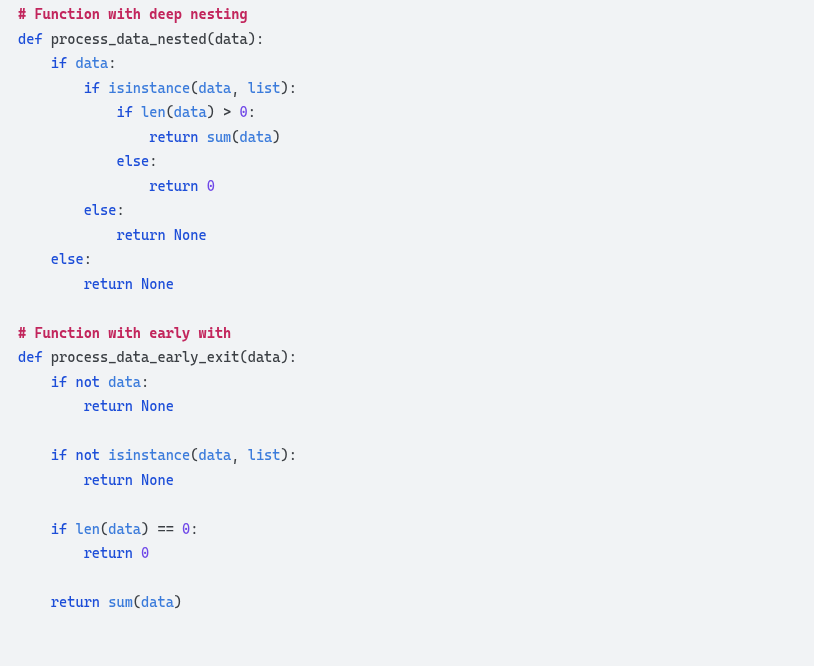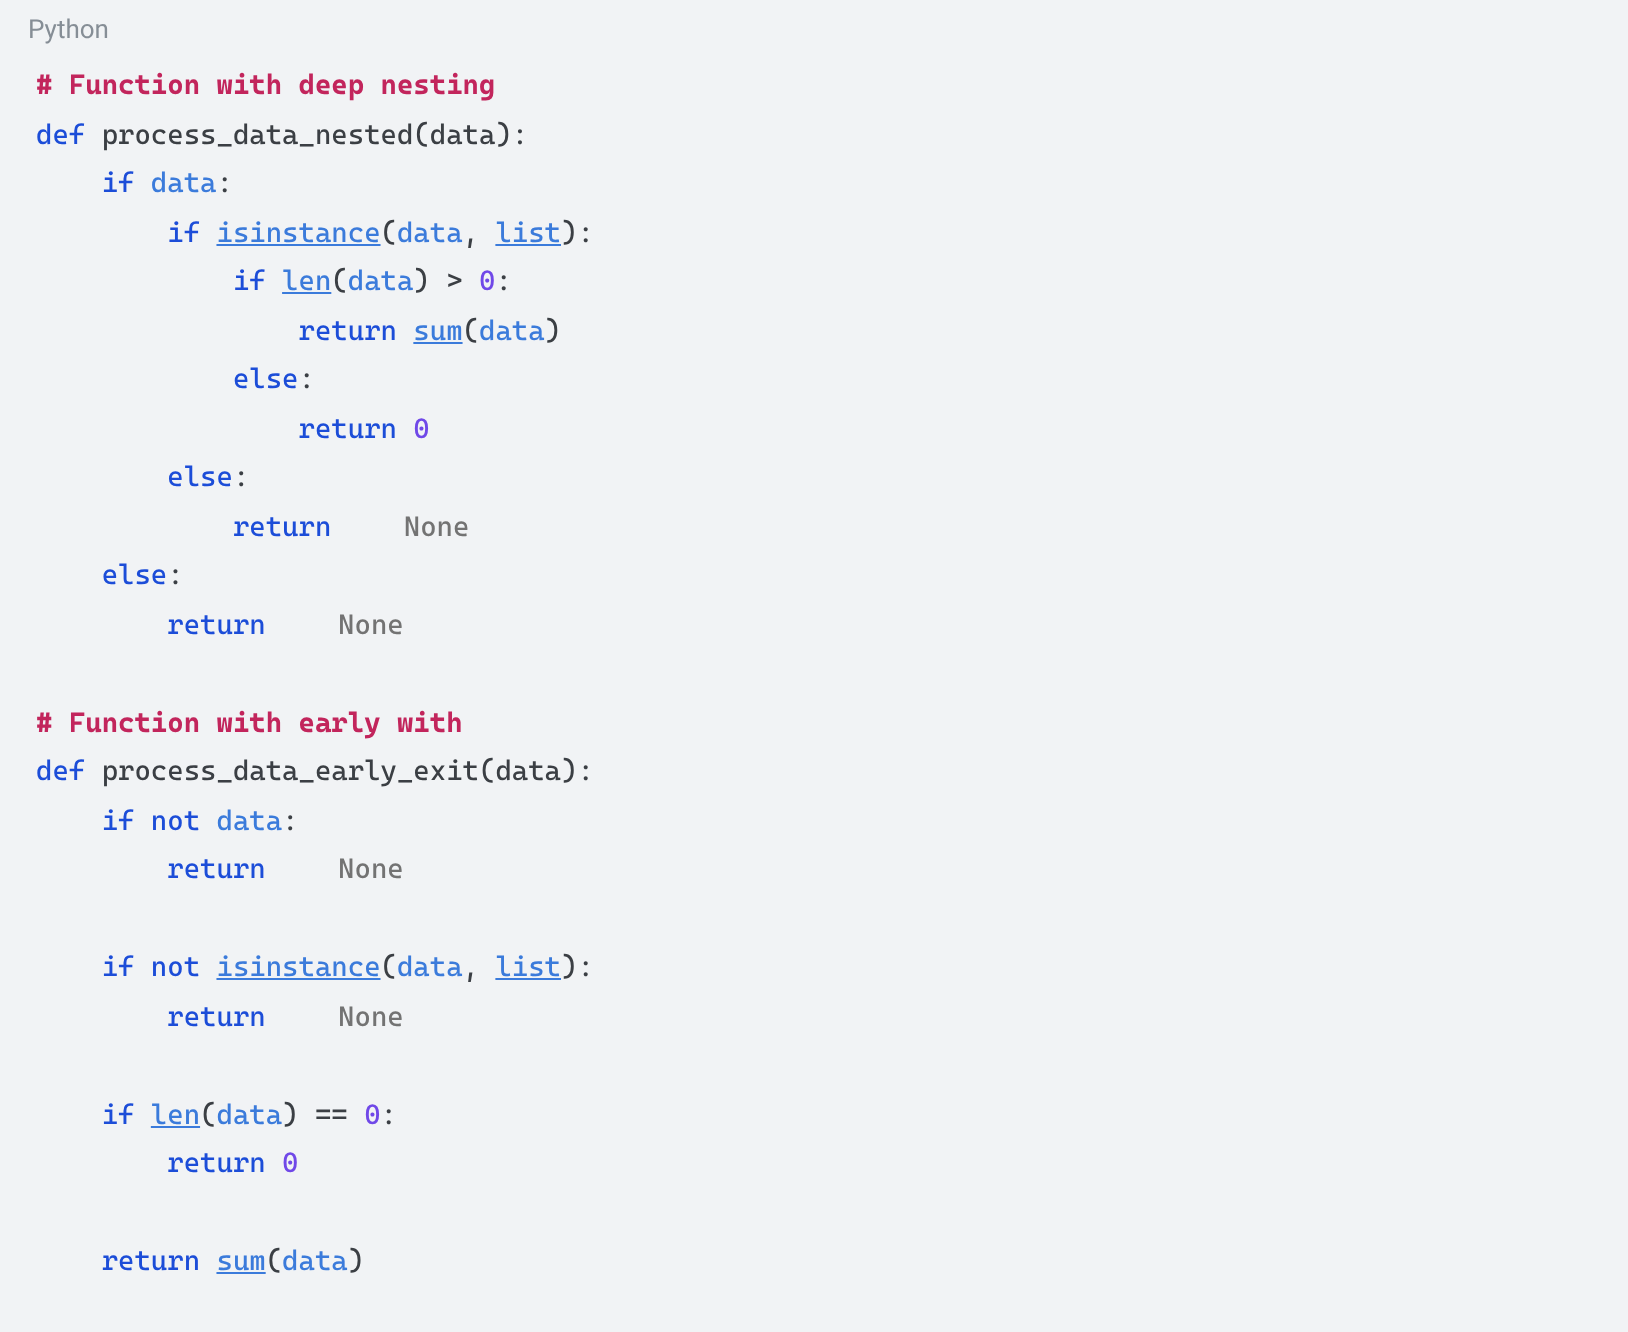--- a/index.html
+++ b/index.html
@@ -29,33 +29,32 @@
     padding: 2px 18px 14px 18px;
     font-size: 14px;
     line-height: 1.75;
     color: #3b3f44;
     white-space: pre;
     font-family: ui-monospace, "SF Mono", "Cascadia Mono", "Roboto Mono", Consolas, monospace;
   }
   .tok-comment { color: #c2255c; font-weight: bold; }
   .tok-keyword { color: #1c4dd8; text-align: center; }
   .tok-func    { color: #3b3f44; }
-  .tok-builtin { color: #3b7bdb; text-decoration: underline; }
+  .tok-builtin { color: #3b7bdb; }
   .tok-param   { color: #3b3f44; }
   .tok-op      { color: #3b3f44; }
   .tok-punct   { color: #3b3f44; }
   .tok-num     { color: #7048e8; }
-  .tok-const   { color: #737373; margin-left: 28px; }
+  .tok-const   { color: #1d4ed8; }
   .tok-name    { color: #3b7bdb; }
 </style>
 </head>
 <body>
 
 <div class="code-block">
-  <div class="lang-label">Python</div>
   <pre id="code-target"><span class="tok-comment"># Function with deep nesting</span>
 <span class="tok-keyword">def </span><span class="tok-func">process_data_nested</span><span class="tok-punct">(</span><span class="tok-param">data</span><span class="tok-punct">):</span>
 <span>    </span><span class="tok-keyword">if </span><span class="tok-name">data</span><span class="tok-punct">:</span>
 <span>        </span><span class="tok-keyword">if </span><span class="tok-builtin">isinstance</span><span class="tok-punct">(</span><span class="tok-name">data</span><span class="tok-punct">, </span><span class="tok-builtin">list</span><span class="tok-punct">):</span>
 <span>            </span><span class="tok-keyword">if </span><span class="tok-builtin">len</span><span class="tok-punct">(</span><span class="tok-name">data</span><span class="tok-op">) &gt; </span><span class="tok-num">0</span><span class="tok-punct">:</span>
 <span>                </span><span class="tok-keyword">return </span><span class="tok-builtin">sum</span><span class="tok-punct">(</span><span class="tok-name">data</span><span class="tok-punct">)</span>
 <span>            </span><span class="tok-keyword">else</span><span class="tok-punct">:</span>
 <span>                </span><span class="tok-keyword">return </span><span class="tok-num">0</span>
 <span>        </span><span class="tok-keyword">else</span><span class="tok-punct">:</span>
 <span>            </span><span class="tok-keyword">return </span><span class="tok-const">None</span>

